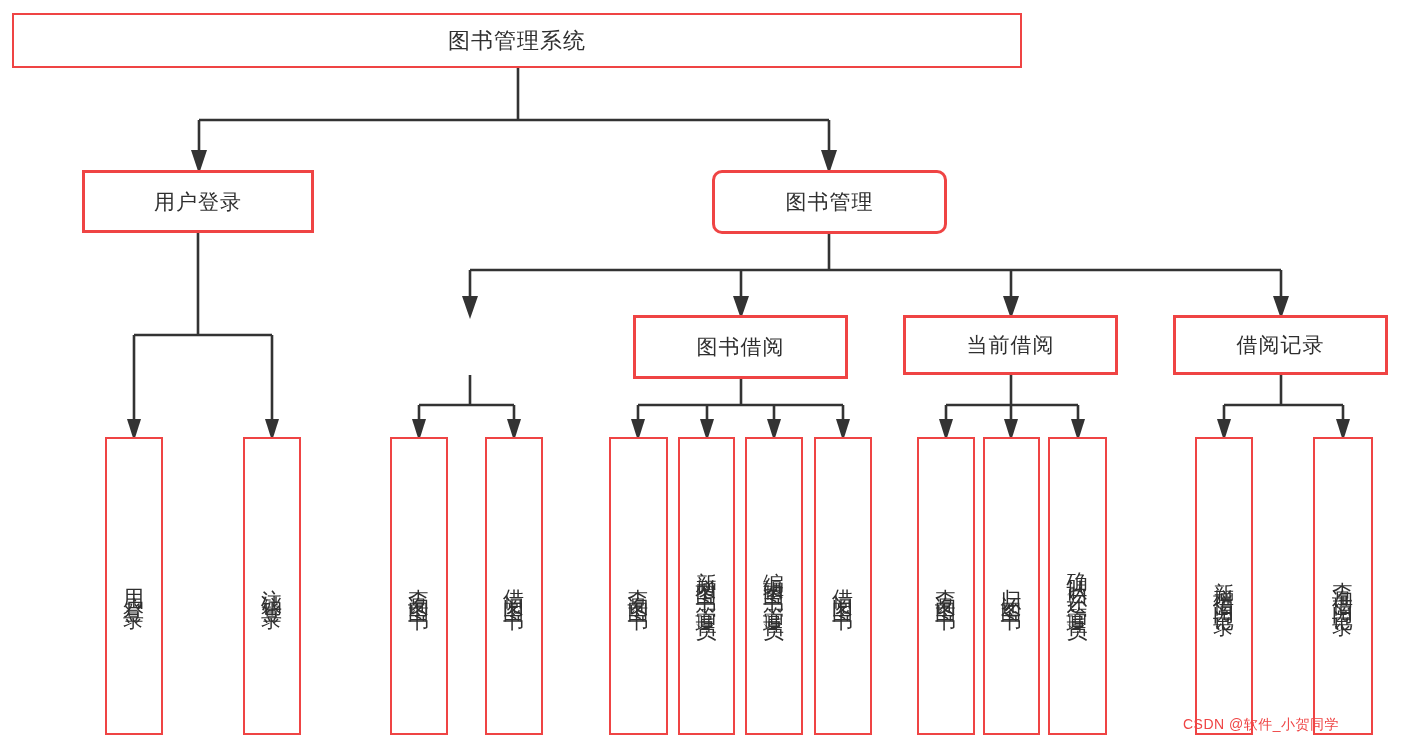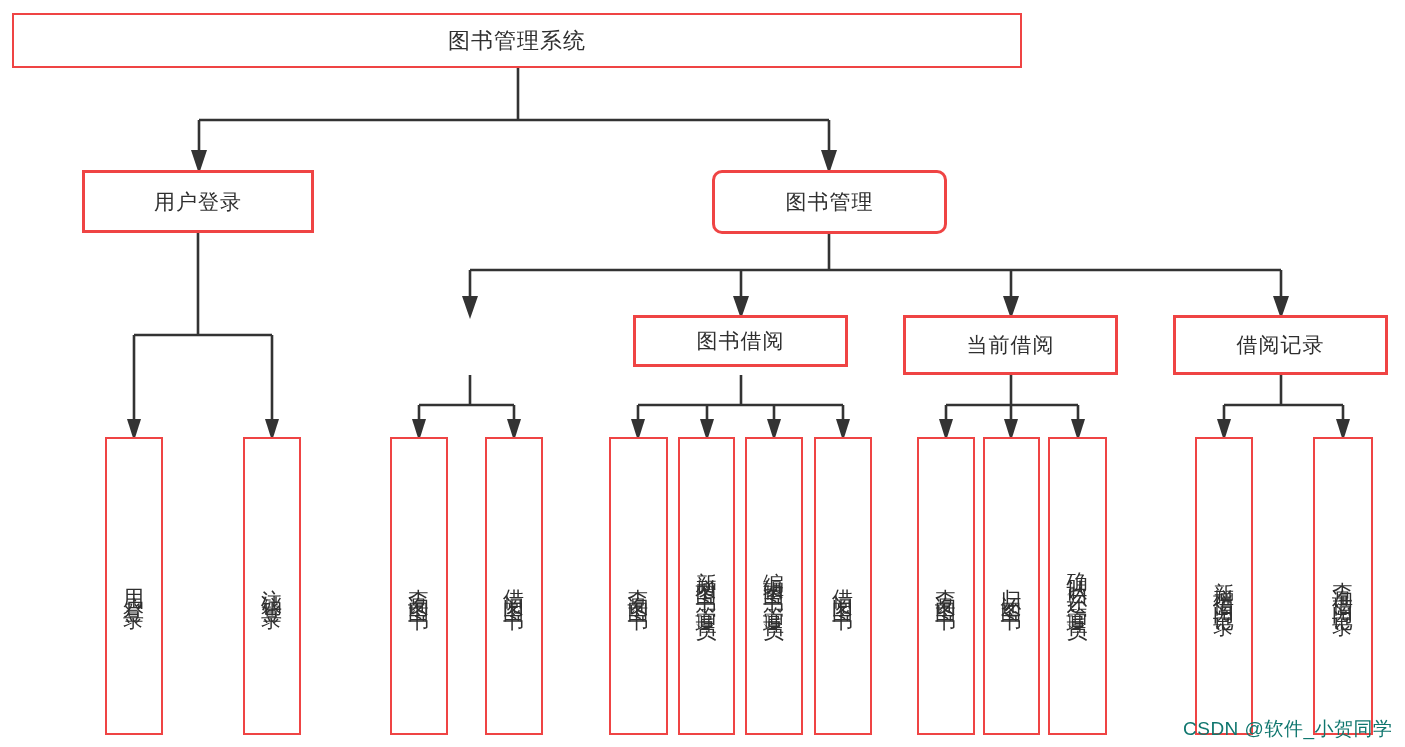--- a/index.html
+++ b/index.html
@@ -27,23 +27,23 @@
     border-width:2px;
     writing-mode:vertical-rl;
     text-orientation:mixed;
     font-size:21px;
     letter-spacing:7px;
     line-height:1.1;
   }
   .watermark{
     position:absolute;
     left:1183px;top:716px;
-    font-size:19px;
+    font-size:14px;
     letter-spacing:0.5px;
-    color:#0f766e;
+    color:#ef4444;
     z-index:6;
     white-space:nowrap;
   }
 </style>
 </head>
 <body>
 
 <div id="canvas">
 
   <svg id="connectors" viewBox="0 0 1405 747" xmlns="http://www.w3.org/2000/svg">
@@ -87,21 +87,21 @@
       <polygon points="1217,419 1231,419 1224,441"></polygon>
       <polygon points="1336,419 1350,419 1343,441"></polygon>
     </g>
   </svg>
 
   <div class="box root" style="left:12px;top:13px;width:1010px;height:55px;">图书管理系统</div>
 
   <div class="box" style="left:82px;top:170px;width:232px;height:63px;">用户登录</div>
   <div class="box" style="left:712px;top:170px;width:235px;height:64px;border-radius:10px;">图书管理</div>
 
-  <div class="box" style="left:633px;top:315px;width:215px;height:52px;">图书借阅</div>
+  <div class="box" style="left:633px;top:315px;width:215px;height:64px;">图书借阅</div>
   <div class="box" style="left:1173px;top:315px;width:215px;height:60px;">借阅记录</div>
   <div class="box" style="left:903px;top:315px;width:215px;height:60px;">当前借阅</div>
 
   <div class="box leaf" style="left:105px;top:437px;width:58px;height:298px;">用户登录</div>
   <div class="box leaf" style="left:243px;top:437px;width:58px;height:298px;">注销登录</div>
 
   <div class="box leaf" style="left:390px;top:437px;width:58px;height:298px;">查询图书</div>
   <div class="box leaf" style="left:485px;top:437px;width:58px;height:298px;">借阅图书</div>
 
   <div class="box leaf" style="left:609px;top:437px;width:59px;height:298px;">查询图书</div>

